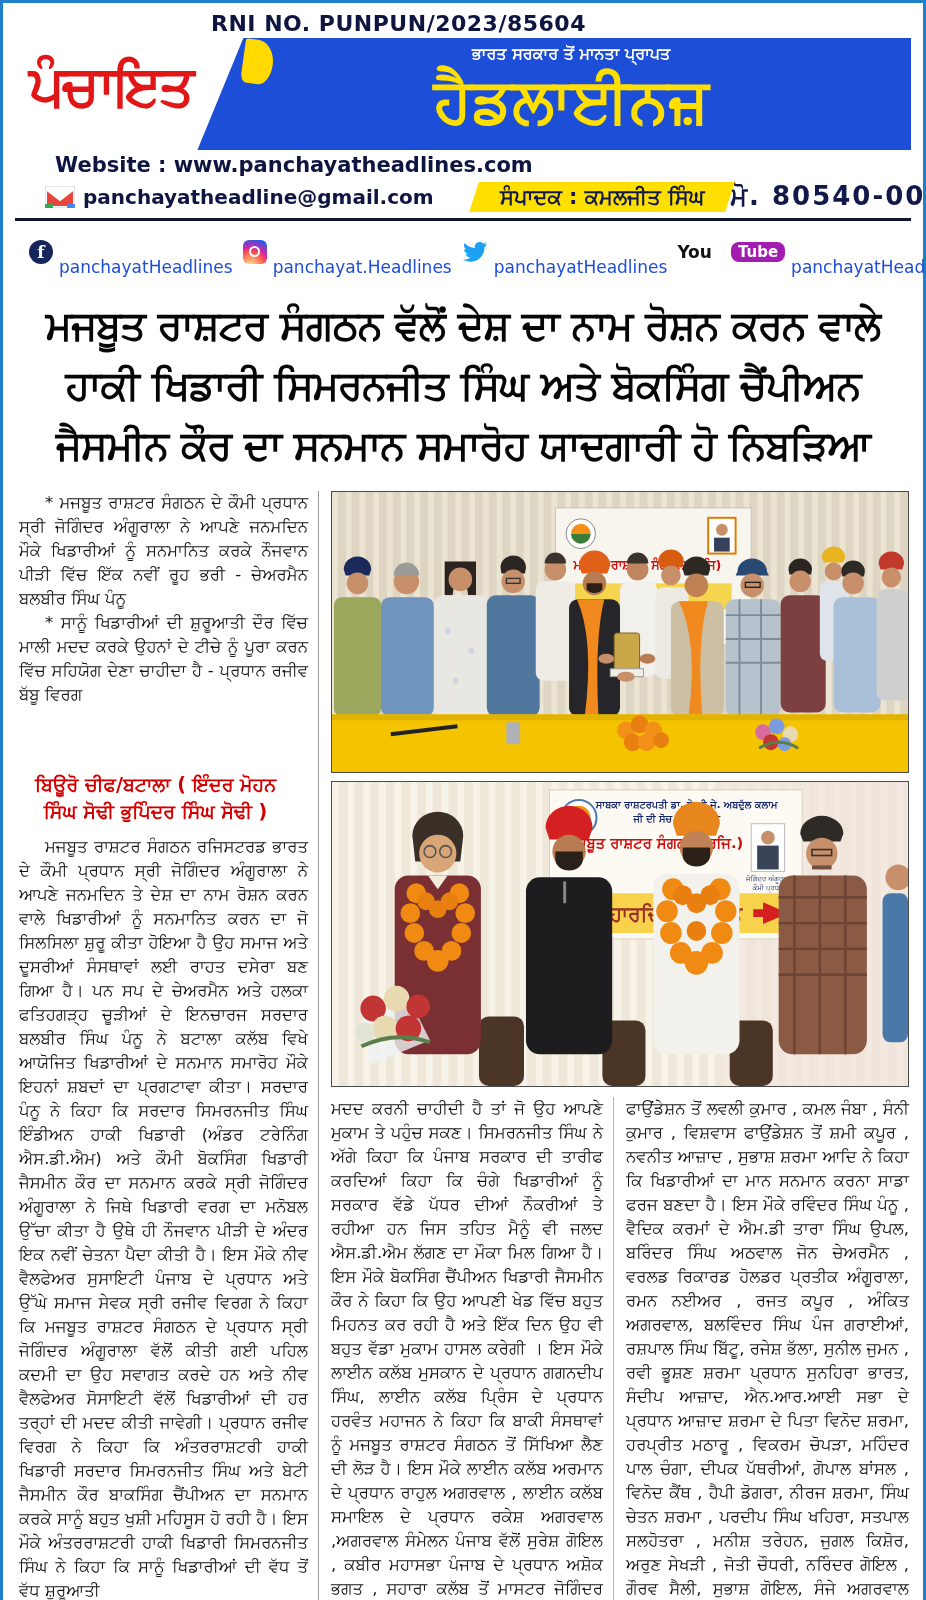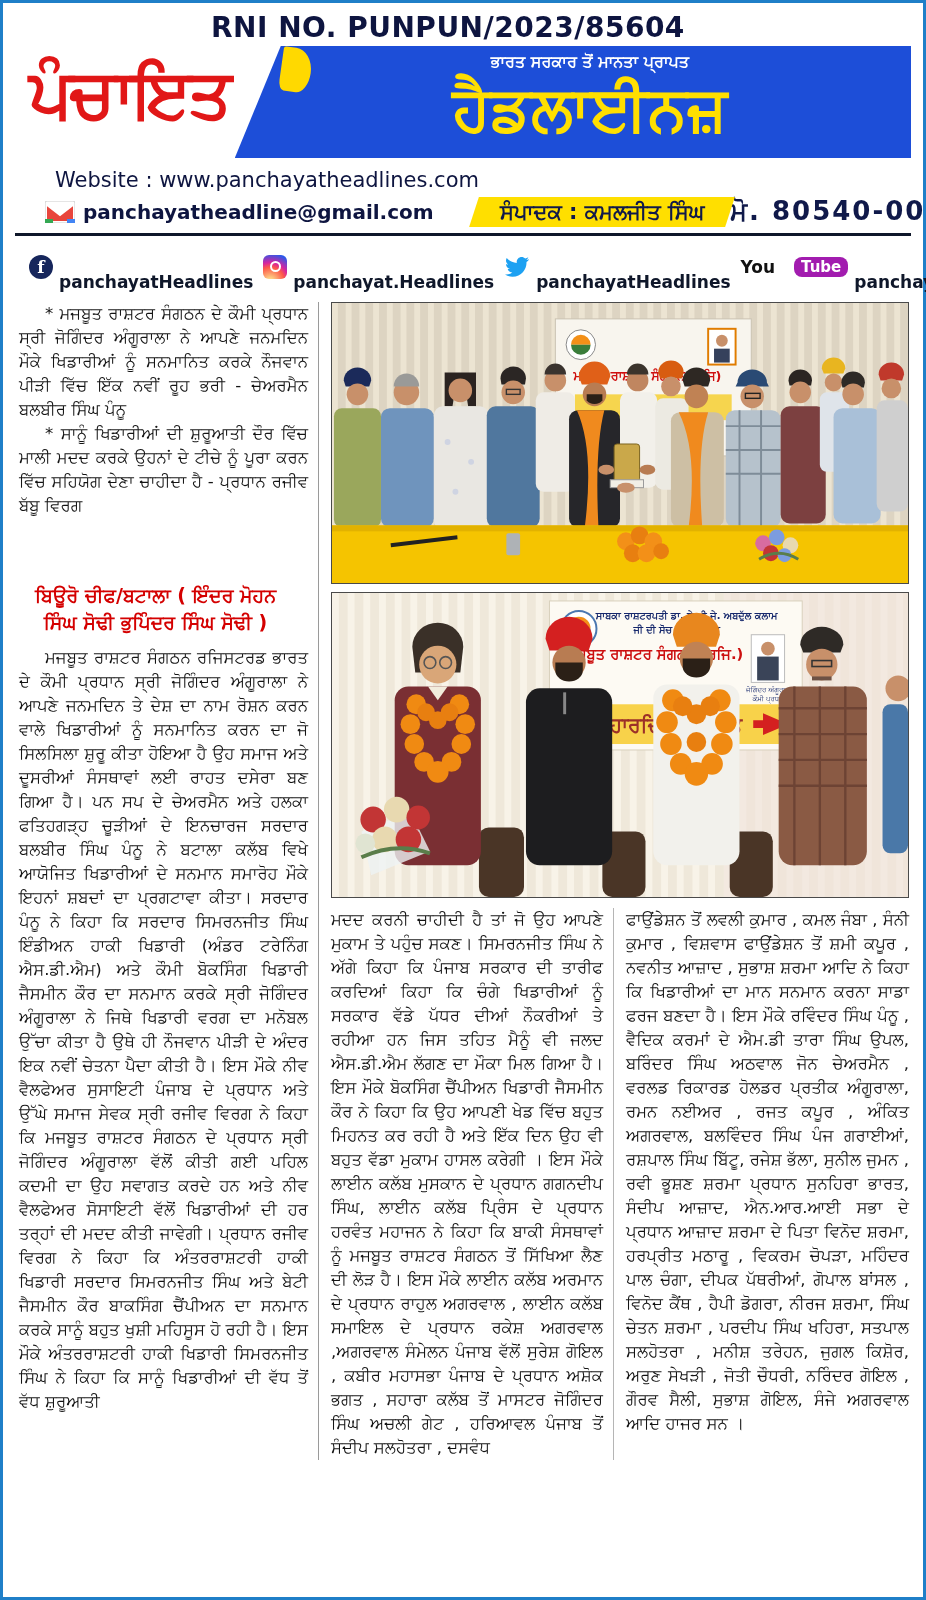--- a/index.html
+++ b/index.html
@@ -7,57 +7,57 @@
   body { font-family:"DejaVu Sans","Liberation Sans",sans-serif; color:#111; }
   .page {
     width:926px; min-height:1600px; margin:0 auto; background:#fff;
     border:3px solid #1f7fc8; outline:6px solid #fff; outline-offset:0;
     box-shadow:0 0 0 6px #fff inset; padding:4px 0 6px 0; position:relative;
   }
   .inner { padding:0 4px; }
 
   
   .masthead { position:relative; padding:4px 8px 0 8px; }
-  .rni { font-weight:bold; font-size:28px; color:#0e1540; margin-left:196px; letter-spacing:0.5px; }
+  .rni { font-weight:bold; font-size:22px; color:#0e1540; margin-left:196px; letter-spacing:0.5px; }
   .logo-row { display:flex; align-items:stretch; margin-top:2px; }
   .logo-punjabi {
-    color:#e11717; font-weight:bold; font-size:68px; line-height:96px;
+    color:#e11717; font-weight:bold; font-size:56px; line-height:96px;
     padding-left:14px; letter-spacing:-3px; white-space:nowrap; flex:0 0 auto;
   }
   .hl-box {
     flex:1 1 auto; margin-left:6px; background:#1d4ed8; position:relative;
     clip-path:polygon(46px 0, 100% 0, 100% 100%, 0 100%);
     text-align:center; padding:4px 6px 8px 40px; min-height:112px;
   }
   .flame {
     position:absolute; left:46px; top:2px; width:30px; height:44px;
     background:#ffd900; border-radius:4px 100% 70% 30% / 4px 90% 80% 40%;
     transform:rotate(8deg);
   }
   .tagline { color:#ffffff; font-size:16px; font-weight:bold; padding-top:2px; }
   .logo-headlines {
     color:#ffdf00; font-weight:bold; font-size:62px; line-height:76px; letter-spacing:0px;
     white-space:nowrap;
   }
-  .website { font-weight:normal; font-size:21px; color:#0e1540; padding:10px 0 2px 40px; }
+  .website { font-weight:bold; font-size:21px; color:#0e1540; padding:3px 0 2px 40px; }
   .contact-row {
     display:flex; align-items:center; padding:2px 8px 6px 30px;
     border-bottom:3px solid #0f172a;
   }
   .gmail-icon { width:30px; height:22px; display:inline-block; margin-right:8px; flex:0 0 auto; }
   .email { font-weight:bold; font-size:20px; color:#0e1540; }
   .editor-band {
     margin-left:40px; background:#ffdf00; transform:skewX(-18deg);
     padding:3px 26px; flex:0 0 auto;
   }
   .editor-band span { display:inline-block; transform:skewX(18deg); font-weight:bold; font-size:21px; color:#10194a; }
   .mobile { margin-left:auto; font-weight:bold; font-size:26px; color:#10194a; letter-spacing:2px; white-space:nowrap; }
   .social-row { display:flex; align-items:center; gap:10px; padding:5px 6px 4px 14px; }
   .social-item { display:flex; align-items:center; gap:6px; }
-  .social-item .label { font-weight:bold; font-size:17px; color:#0f172a;margin-top:31px; }
+  .social-item .label { font-weight:normal; font-size:17px; color:#1d4ed8;margin-top:31px; }
   .fb-icon { width:24px; height:24px; border-radius:50%; background:#16265c; color:#fff; font-weight:bold;
              font-size:17px; text-align:center; line-height:24px; font-family:"DejaVu Serif",serif; }
   .ig-icon { width:24px; height:24px; border-radius:6px;
              background:radial-gradient(circle at 30% 110%, #fdf497 0%, #fd5949 45%, #d6249f 60%, #285AEB 90%);
              display:flex; align-items:center; justify-content:center; }
   .ig-icon i { width:11px; height:11px; border:2px solid #fff; border-radius:50%; display:block; }
   .tw-icon { width:26px; height:22px; }
   .yt-logo { display:flex; align-items:center; gap:19px; }
   .yt-you { font-weight:bold; font-size:17px; color:#111; }
   .yt-tube { background:#a21caf; color:#fff; font-weight:bold; font-size:15px; padding:1px 7px; border-radius:8px; }
@@ -140,20 +140,25 @@
         <span class="social-item">
           <span class="yt-logo">
             <span class="yt-you">You</span>
             <span class="yt-tube">Tube</span>
           </span>
           <span class="label">panchayatHeadline</span>
         </span>
       </div>
     </header>
 
+    <section class="headline">
+      <div>ਮਜਬੂਤ ਰਾਸ਼ਟਰ ਸੰਗਠਨ ਵੱਲੋਂ ਦੇਸ਼ ਦਾ ਨਾਮ ਰੋਸ਼ਨ ਕਰਨ ਵਾਲੇ</div>
+      <div>ਹਾਕੀ ਖਿਡਾਰੀ ਸਿਮਰਨਜੀਤ ਸਿੰਘ ਅਤੇ ਬੋਕਸਿੰਗ ਚੈਂਪੀਅਨ</div>
+      <div>ਜੈਸਮੀਨ ਕੌਰ ਦਾ ਸਨਮਾਨ ਸਮਾਰੋਹ ਯਾਦਗਾਰੀ ਹੋ ਨਿਬੜਿਆ</div>
+    </section>
 
     <main class="main">
 
       <div class="col col1">
         <p class="bullet">* ਮਜਬੂਤ ਰਾਸ਼ਟਰ ਸੰਗਠਨ ਦੇ ਕੌਮੀ ਪ੍ਰਧਾਨ ਸ੍ਰੀ ਜੋਗਿੰਦਰ ਅੰਗੂਰਾਲਾ ਨੇ ਆਪਣੇ ਜਨਮਦਿਨ ਮੌਕੇ ਖਿਡਾਰੀਆਂ ਨੂੰ ਸਨਮਾਨਿਤ ਕਰਕੇ ਨੌਜਵਾਨ ਪੀੜੀ ਵਿੱਚ ਇੱਕ ਨਵੀਂ ਰੂਹ ਭਰੀ - ਚੇਅਰਮੈਨ ਬਲਬੀਰ ਸਿੰਘ ਪੰਨੂ</p>
         <p class="bullet">* ਸਾਨੂੰ ਖਿਡਾਰੀਆਂ ਦੀ ਸ਼ੁਰੂਆਤੀ ਦੌਰ ਵਿੱਚ ਮਾਲੀ ਮਦਦ ਕਰਕੇ ਉਹਨਾਂ ਦੇ ਟੀਚੇ ਨੂੰ ਪੂਰਾ ਕਰਨ ਵਿੱਚ ਸਹਿਯੋਗ ਦੇਣਾ ਚਾਹੀਦਾ ਹੈ - ਪ੍ਰਧਾਨ ਰਜੀਵ ਬੱਬੂ ਵਿਰਗ</p>
         <p class="byline">ਬਿਊਰੋ ਚੀਫ/ਬਟਾਲਾ ( ਇੰਦਰ ਮੋਹਨ ਸਿੰਘ ਸੋਢੀ ਭੁਪਿੰਦਰ ਸਿੰਘ ਸੋਢੀ )</p>
         <p>ਮਜਬੂਤ ਰਾਸ਼ਟਰ ਸੰਗਠਨ ਰਜਿਸਟਰਡ ਭਾਰਤ ਦੇ ਕੌਮੀ ਪ੍ਰਧਾਨ ਸ੍ਰੀ ਜੋਗਿੰਦਰ ਅੰਗੂਰਾਲਾ ਨੇ ਆਪਣੇ ਜਨਮਦਿਨ ਤੇ ਦੇਸ਼ ਦਾ ਨਾਮ ਰੋਸ਼ਨ ਕਰਨ ਵਾਲੇ ਖਿਡਾਰੀਆਂ ਨੂੰ ਸਨਮਾਨਿਤ ਕਰਨ ਦਾ ਜੋ ਸਿਲਸਿਲਾ ਸ਼ੁਰੂ ਕੀਤਾ ਹੋਇਆ ਹੈ ਉਹ ਸਮਾਜ ਅਤੇ ਦੂਸਰੀਆਂ ਸੰਸਥਾਵਾਂ ਲਈ ਰਾਹਤ ਦਸੇਰਾ ਬਣ ਗਿਆ ਹੈ। ਪਨ ਸਪ ਦੇ ਚੇਅਰਮੈਨ ਅਤੇ ਹਲਕਾ ਫਤਿਹਗੜ੍ਹ ਚੂੜੀਆਂ ਦੇ ਇਨਚਾਰਜ ਸਰਦਾਰ ਬਲਬੀਰ ਸਿੰਘ ਪੰਨੂ ਨੇ ਬਟਾਲਾ ਕਲੱਬ ਵਿਖੇ ਆਯੋਜਿਤ ਖਿਡਾਰੀਆਂ ਦੇ ਸਨਮਾਨ ਸਮਾਰੋਹ ਮੌਕੇ ਇਹਨਾਂ ਸ਼ਬਦਾਂ ਦਾ ਪ੍ਰਗਟਾਵਾ ਕੀਤਾ। ਸਰਦਾਰ ਪੰਨੂ ਨੇ ਕਿਹਾ ਕਿ ਸਰਦਾਰ ਸਿਮਰਨਜੀਤ ਸਿੰਘ ਇੰਡੀਅਨ ਹਾਕੀ ਖਿਡਾਰੀ (ਅੰਡਰ ਟਰੇਨਿੰਗ ਐਸ.ਡੀ.ਐਮ) ਅਤੇ ਕੌਮੀ ਬੋਕਸਿੰਗ ਖਿਡਾਰੀ ਜੈਸਮੀਨ ਕੌਰ ਦਾ ਸਨਮਾਨ ਕਰਕੇ ਸ੍ਰੀ ਜੋਗਿੰਦਰ ਅੰਗੂਰਾਲਾ ਨੇ ਜਿਥੇ ਖਿਡਾਰੀ ਵਰਗ ਦਾ ਮਨੋਬਲ ਉੱਚਾ ਕੀਤਾ ਹੈ ਉਥੇ ਹੀ ਨੌਜਵਾਨ ਪੀੜੀ ਦੇ ਅੰਦਰ ਇਕ ਨਵੀਂ ਚੇਤਨਾ ਪੈਦਾ ਕੀਤੀ ਹੈ। ਇਸ ਮੌਕੇ ਨੀਵ ਵੈਲਫੇਅਰ ਸੁਸਾਇਟੀ ਪੰਜਾਬ ਦੇ ਪ੍ਰਧਾਨ ਅਤੇ ਉੱਘੇ ਸਮਾਜ ਸੇਵਕ ਸ੍ਰੀ ਰਜੀਵ ਵਿਰਗ ਨੇ ਕਿਹਾ ਕਿ ਮਜਬੂਤ ਰਾਸ਼ਟਰ ਸੰਗਠਨ ਦੇ ਪ੍ਰਧਾਨ ਸ੍ਰੀ ਜੋਗਿੰਦਰ ਅੰਗੂਰਾਲਾ ਵੱਲੋਂ ਕੀਤੀ ਗਈ ਪਹਿਲ ਕਦਮੀ ਦਾ ਉਹ ਸਵਾਗਤ ਕਰਦੇ ਹਨ ਅਤੇ ਨੀਵ ਵੈਲਫੇਅਰ ਸੋਸਾਇਟੀ ਵੱਲੋਂ ਖਿਡਾਰੀਆਂ ਦੀ ਹਰ ਤਰ੍ਹਾਂ ਦੀ ਮਦਦ ਕੀਤੀ ਜਾਵੇਗੀ। ਪ੍ਰਧਾਨ ਰਜੀਵ ਵਿਰਗ ਨੇ ਕਿਹਾ ਕਿ ਅੰਤਰਰਾਸ਼ਟਰੀ ਹਾਕੀ ਖਿਡਾਰੀ ਸਰਦਾਰ ਸਿਮਰਨਜੀਤ ਸਿੰਘ ਅਤੇ ਬੇਟੀ ਜੈਸਮੀਨ ਕੌਰ ਬਾਕਸਿੰਗ ਚੈਂਪੀਅਨ ਦਾ ਸਨਮਾਨ ਕਰਕੇ ਸਾਨੂੰ ਬਹੁਤ ਖੁਸ਼ੀ ਮਹਿਸੂਸ ਹੋ ਰਹੀ ਹੈ। ਇਸ ਮੌਕੇ ਅੰਤਰਰਾਸ਼ਟਰੀ ਹਾਕੀ ਖਿਡਾਰੀ ਸਿਮਰਨਜੀਤ ਸਿੰਘ ਨੇ ਕਿਹਾ ਕਿ ਸਾਨੂੰ ਖਿਡਾਰੀਆਂ ਦੀ ਵੱਧ ਤੋਂ ਵੱਧ ਸ਼ੁਰੂਆਤੀ</p>
       </div>
 

